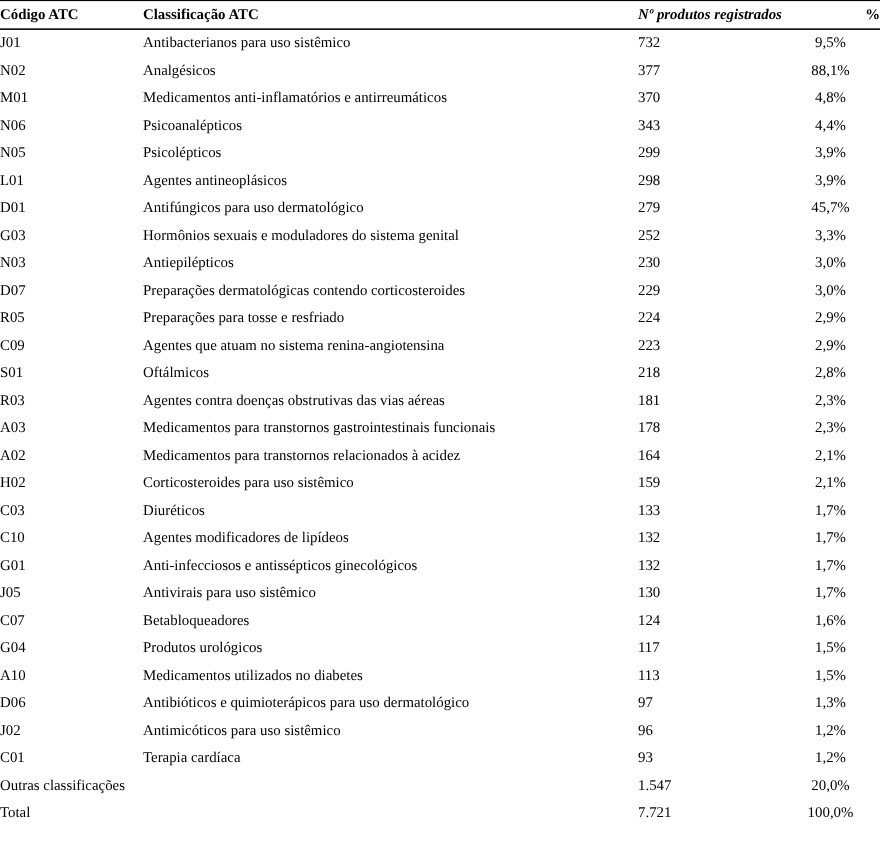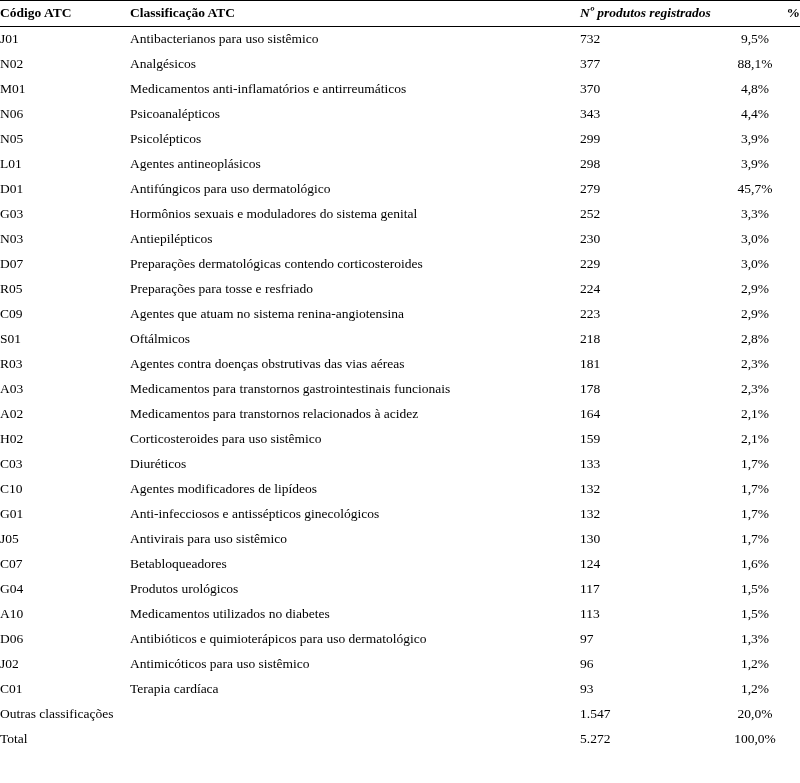--- a/index.html
+++ b/index.html
@@ -254,18 +254,18 @@
         </tr>
         <tr class="summary-row">
           <td class="col-code">Outras classificações</td>
           <td class="col-class"></td>
           <td class="col-count">1.547</td>
           <td class="col-pct">20,0%</td>
         </tr>
         <tr class="summary-row">
           <td class="col-code">Total</td>
           <td class="col-class"></td>
-          <td class="col-count">5.272</td>
+          <td class="col-count">7.721</td>
           <td class="col-pct">100,0%</td>
         </tr>
       </tbody>
   </table>
 </div>
 
 </body></html>

